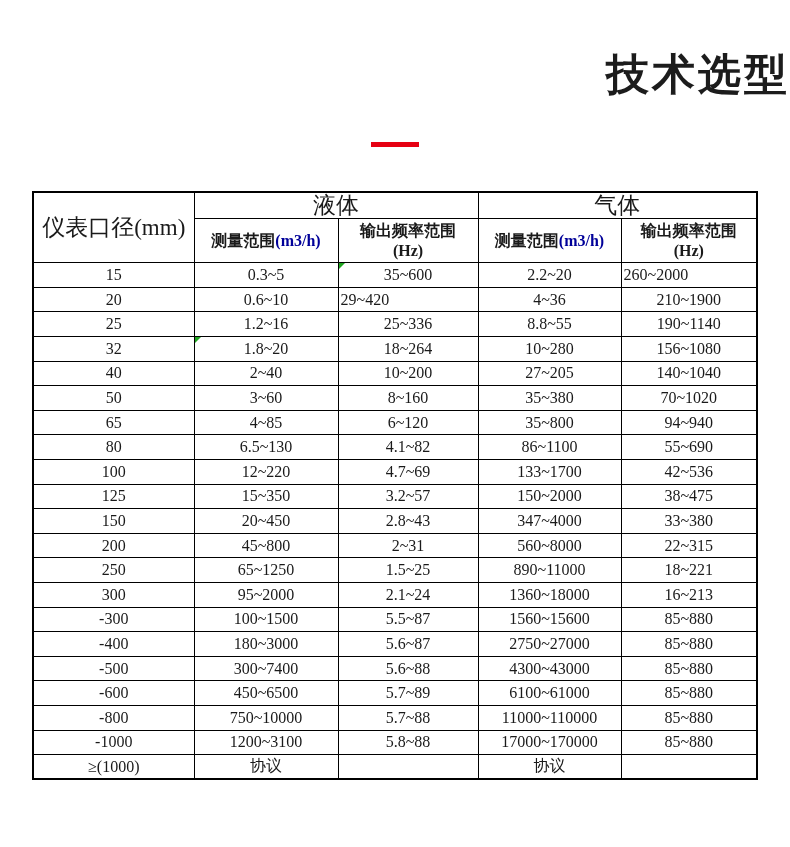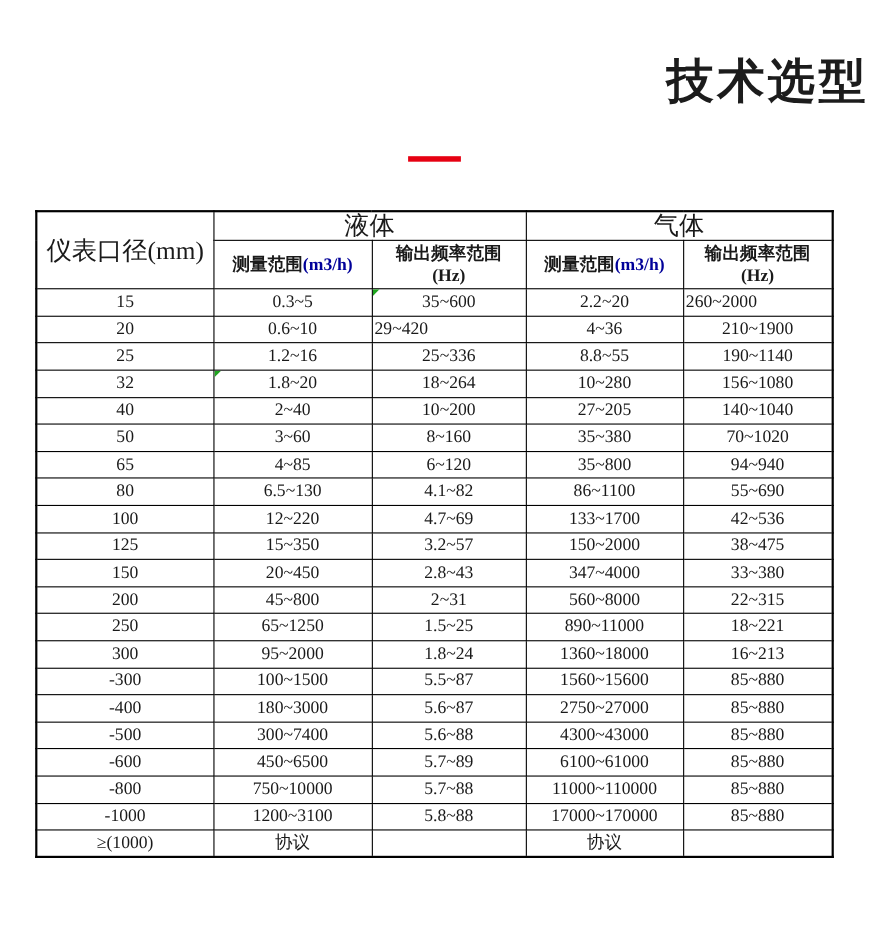--- a/index.html
+++ b/index.html
@@ -203,21 +203,21 @@
       <tr>
         <td><span>250</span></td>
         <td><span>65~1250</span></td>
         <td><span>1.5~25</span></td>
         <td><span>890~11000</span></td>
         <td><span>18~221</span></td>
       </tr>
       <tr>
         <td><span>300</span></td>
         <td><span>95~2000</span></td>
-        <td><span>1.8~24</span></td>
+        <td><span>2.1~24</span></td>
         <td><span>1360~18000</span></td>
         <td><span>16~213</span></td>
       </tr>
       <tr>
         <td><span>-300</span></td>
         <td><span>100~1500</span></td>
         <td><span>5.5~87</span></td>
         <td><span>1560~15600</span></td>
         <td><span>85~880</span></td>
       </tr>

